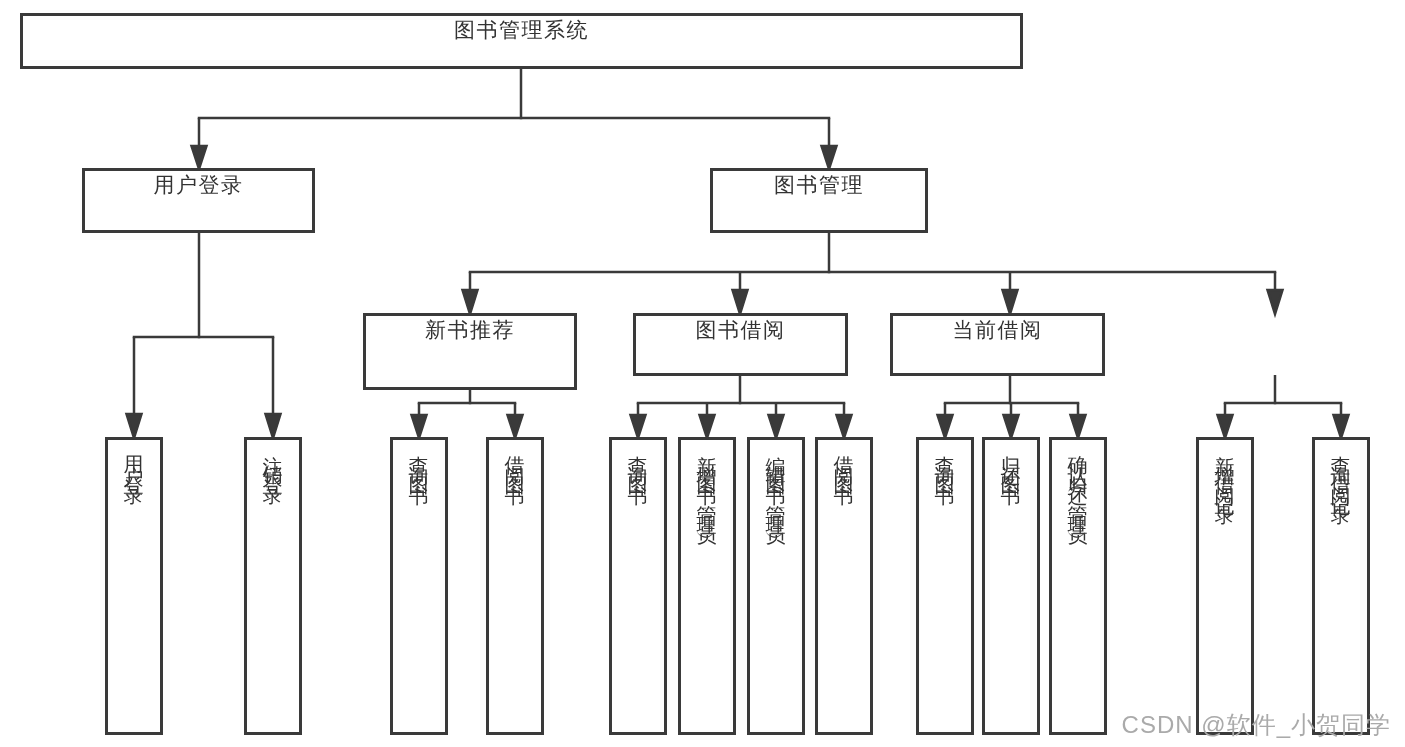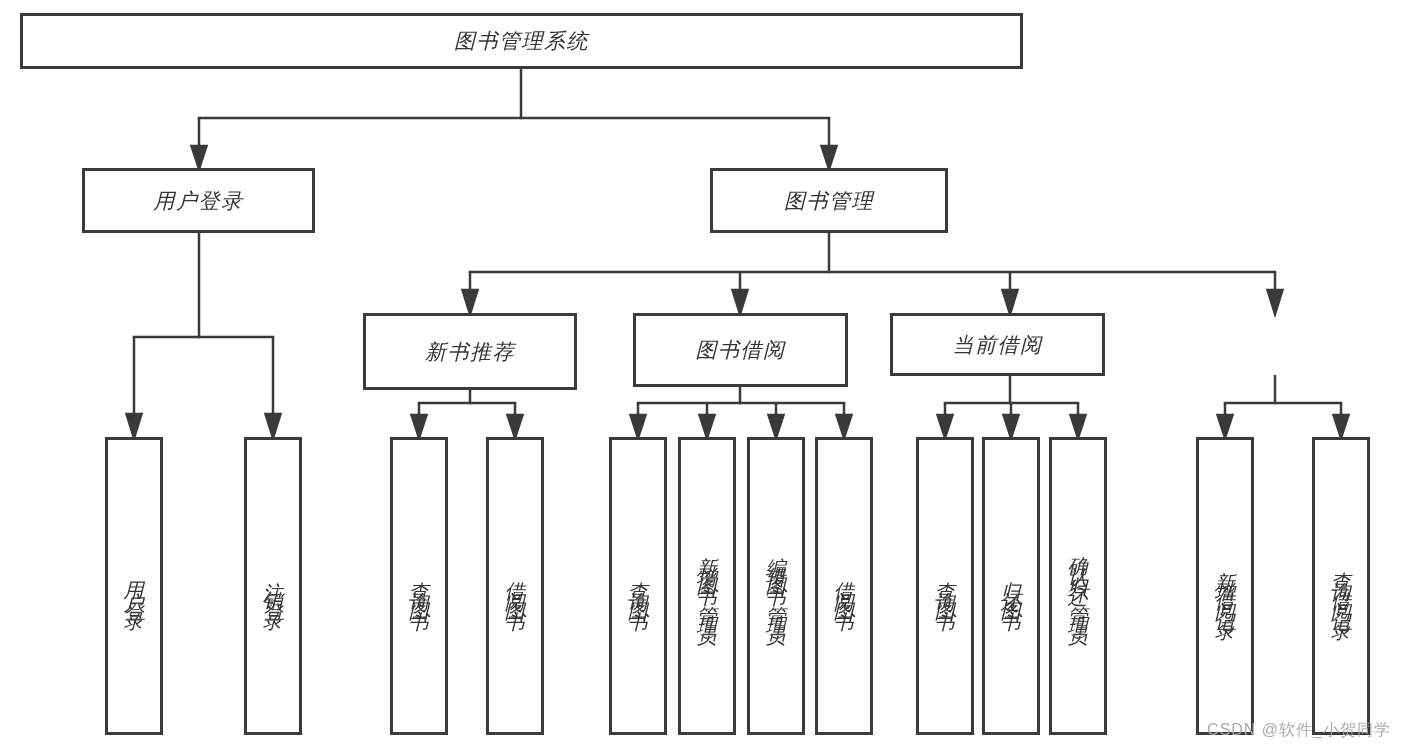--- a/index.html
+++ b/index.html
@@ -3,31 +3,31 @@
 <meta charset="utf-8">
 <style>
   html,body{margin:0;padding:0;background:#ffffff;}
   .stage{
     position:relative;width:1405px;height:747px;background:#ffffff;overflow:hidden;
     font-family:"Liberation Sans","DejaVu Sans",sans-serif;color:#333333;
   }
   .connectors{position:absolute;left:0;top:0;width:1405px;height:747px;}
   .box{
     position:absolute;background:#ffffff;border:3px solid #3a3a3a;box-sizing:border-box;
-    display:flex;align-items:center;justify-content:center;z-index:2;font-style:italic;
+    display:flex;align-items:flex-start;justify-content:center;z-index:2;
   }
   .box.h span{font-size:21px;letter-spacing:1.5px;white-space:nowrap;color:#333333;}
   .box.v{width:58px;top:437px;height:298px;}
   .box.v .vtext{
     writing-mode:vertical-rl;text-orientation:mixed;
     font-size:20px;letter-spacing:10px;line-height:1;color:#333333;white-space:nowrap;
   }
   .watermark{
     position:absolute;right:14px;bottom:6px;z-index:5;
-    font-size:16px;color:#aaaaaa;letter-spacing:1px;white-space:nowrap;
+    font-size:24px;color:#aaaaaa;letter-spacing:1px;white-space:nowrap;
   }
 </style>
 </head>
 <body>
 
 <div class="stage">
 
   <svg class="connectors" width="1405" height="747" viewBox="0 0 1405 747">
     <g stroke="#3a3a3a" stroke-width="2.5" fill="#3a3a3a">
 
@@ -94,28 +94,28 @@
     </g>
   </svg>
 
   <div class="box h" style="left:20px;top:13px;width:1003px;height:56px">
     <span>图书管理系统</span>
   </div>
 
   <div class="box h" style="left:82px;top:168px;width:233px;height:65px">
     <span>用户登录</span>
   </div>
-  <div class="box h" style="left:710px;top:168px;width:238px;height:65px">
+  <div class="box h" style="left:710px;top:168px;width:218px;height:65px">
     <span>图书管理</span>
   </div>
 
   <div class="box h" style="left:363px;top:313px;width:214px;height:77px">
     <span>新书推荐</span>
   </div>
-  <div class="box h" style="left:633px;top:313px;width:215px;height:74px">
+  <div class="box h" style="left:633px;top:313px;width:215px;height:63px">
     <span>图书借阅</span>
   </div>
   <div class="box h" style="left:890px;top:313px;width:215px;height:63px">
     <span>当前借阅</span>
   </div>
 
   <div class="box v" style="left:105px">
     <span class="vtext">用户登录</span>
   </div>
   <div class="box v" style="left:244px">

